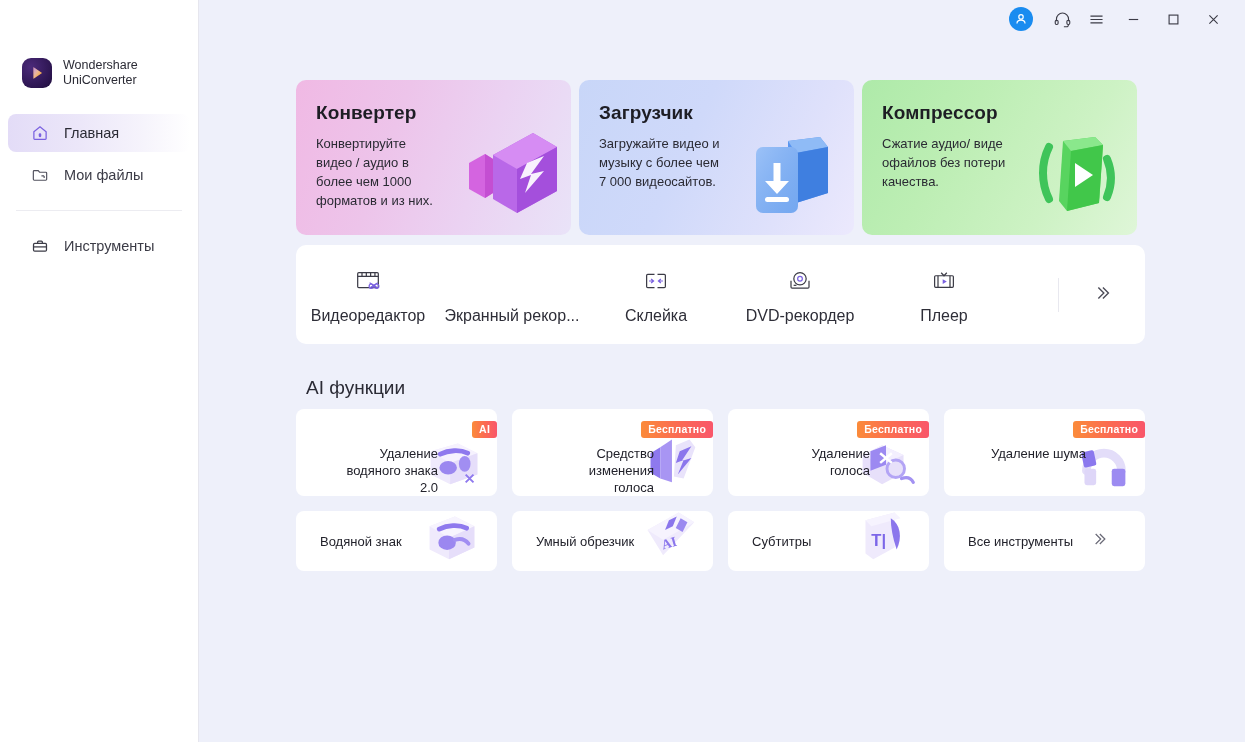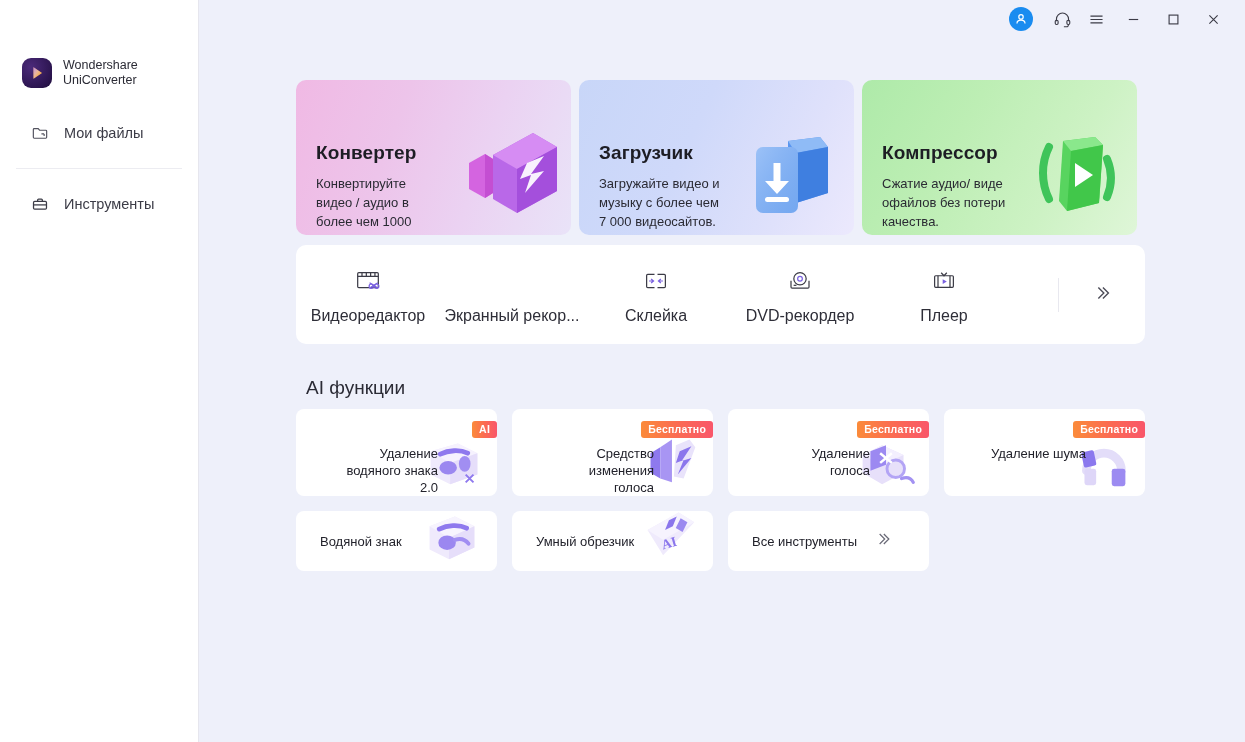--- a/index.html
+++ b/index.html
@@ -129,21 +129,20 @@
   }
   .hero-card.converter  { background: linear-gradient(110deg, #f0b9e4 0%, #edc4ea 35%, #ebd2f2 65%, #e9e3f8 100%); }
   .hero-card.downloader { background: linear-gradient(115deg, #c8d6f8 0%, #cfd9fa 40%, #dfe1fb 75%, #ece9fd 100%); }
   .hero-card.compressor { background: linear-gradient(120deg, #aeeaa9 0%, #bdeeb4 35%, #cdf2c4 70%, #dff6d8 100%); }
   .hero-title {
     font-size: 19px;
     font-weight: bold;
     color: #1d1d24;
     margin-bottom: 10px;
     letter-spacing: .1px;
-    margin-top: 40px;
   }
   .hero-desc {
     font-size: 13px;
     line-height: 19px;
     color: #2a2a33;
     white-space: pre-line;
     max-width: 180px;
   }
   .hero-art {
     position: absolute;
@@ -272,20 +271,29 @@
             </linearGradient>
           </defs>
         </svg>
       </div>
       <div class="brand-name">Wondershare
 UniConverter</div>
     </div>
 
     <nav class="nav">
 
+      <div class="nav-item active">
+        <span class="nav-icon">
+          <svg width="18" height="18" viewBox="0 0 20 20" fill="none" stroke="#7a61e0" stroke-width="1.4">
+            <path d="M3.2 8.6 L10 3.2 L16.8 8.6 V16.2 A0.9 0.9 0 0 1 15.9 17.1 H4.1 A0.9 0.9 0 0 1 3.2 16.2 Z"></path>
+            <rect x="8.6" y="10.4" width="2.8" height="4.2" rx="1.2" fill="#7a61e0" stroke="none"></rect>
+          </svg>
+        </span>
+        <span>Главная</span>
+      </div>
 
       <div class="nav-item">
         <span class="nav-icon">
           <svg width="18" height="18" viewBox="0 0 20 20" fill="none" stroke="#52525e" stroke-width="1.3">
             <path d="M2.6 6.1 A1 1 0 0 1 3.6 5.1 H8 L9.5 6.9 H16.4 A1 1 0 0 1 17.4 7.9 V14.8 A1 1 0 0 1 16.4 15.8 H3.6 A1 1 0 0 1 2.6 14.8 Z"></path>
             <path d="M11.6 11 H14.6 M14.6 11 V13.4"></path>
           </svg>
         </span>
         <span>Мои файлы</span>
       </div>
@@ -563,20 +571,31 @@
           <svg width="80" height="74" viewBox="0 0 80 76">
             <path d="M20 36 L52 18 L68 28 L36 62 Z" fill="#efeafc"></path>
             <path d="M20 36 L52 18 L68 28 L36 46 Z" fill="#f6f3fe"></path>
             <path d="M42 26 L50 22 L46 32 L38 36 Z" fill="#8b76ec"></path>
             <path d="M54 24 L61 28 L56 38 L49 34 Z" fill="#9b89f0"></path>
             <text x="36" y="56" font-family="Liberation Serif, serif" font-size="14" font-weight="bold" fill="#8b76ec" transform="rotate(-16 36 56)">AI</text>
           </svg>
         </div>
       </div>
 
+      <div class="ai-card row2">
+        <div class="ai-title">Субтитры</div>
+        <div class="ai-art">
+          <svg width="80" height="74" viewBox="0 0 80 76">
+            <path d="M22 26 L52 18 L52 54 L30 66 L22 60 Z" fill="#efeafc"></path>
+            <path d="M22 26 L52 18 L58 24 L28 32 Z" fill="#f6f3fe"></path>
+            <path d="M48 24 C58 30 60 44 54 56 C50 44 48 34 48 24 Z" fill="#8b76ec"></path>
+            <text x="28" y="52" font-family="Liberation Sans, sans-serif" font-size="17" font-weight="bold" fill="#7c66e8">T|</text>
+          </svg>
+        </div>
+      </div>
 
       <div class="ai-card row2">
         <div class="all-tools">
           <span class="ai-title">Все инструменты</span>
           <span class="chev">
             <svg width="20" height="20" viewBox="0 0 24 24" fill="none" stroke="#6b6b78" stroke-width="1.5">
               <path d="M8 6 L14 12 L8 18"></path>
               <path d="M13 6 L19 12 L13 18"></path>
             </svg>
           </span>

